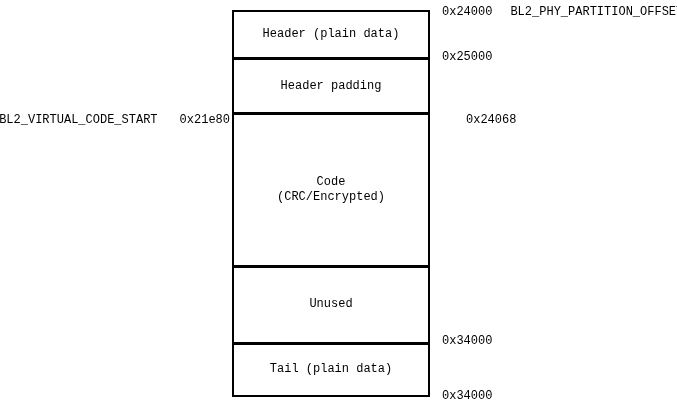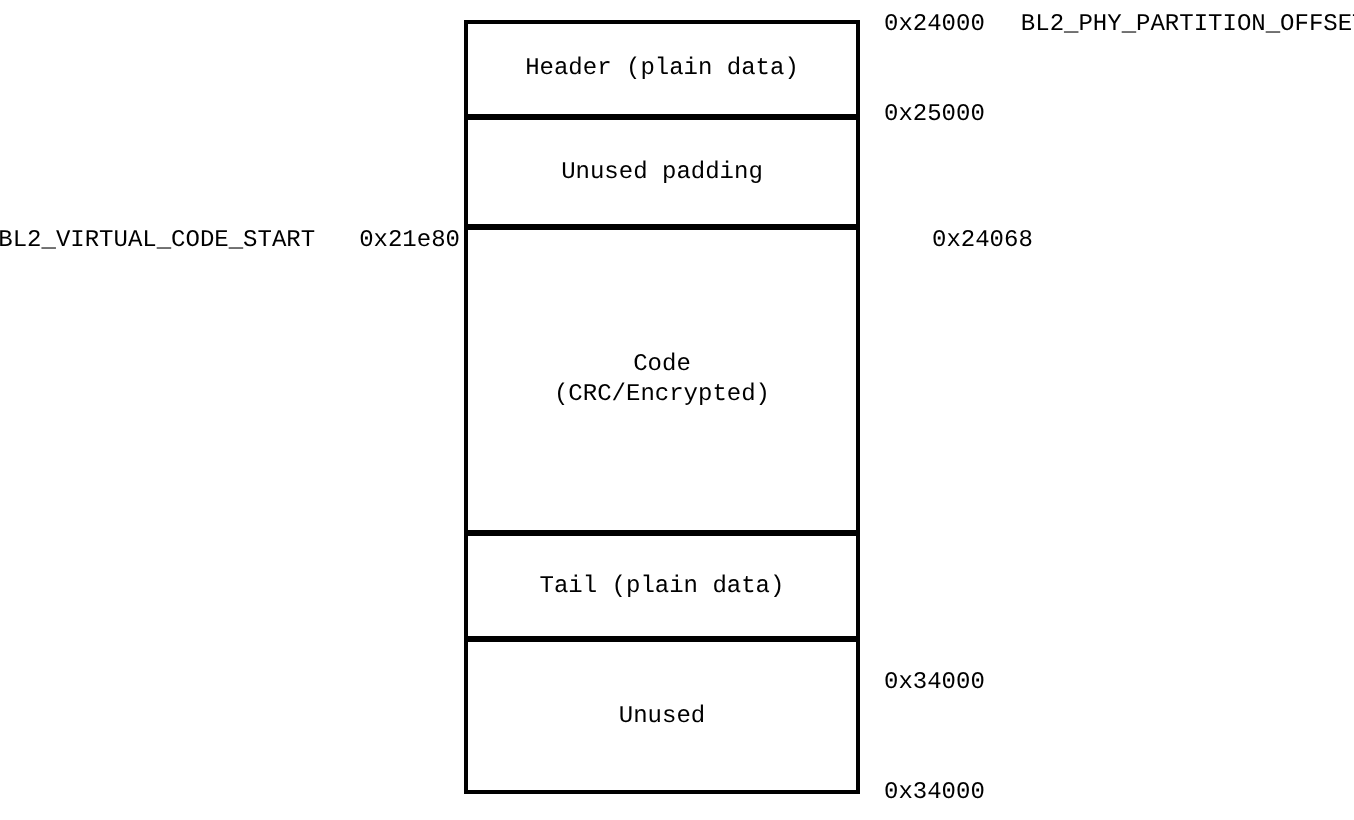--- a/index.html
+++ b/index.html
@@ -82,31 +82,31 @@
 </head>
 <body>
 
 <div class="canvas">
 
   <div class="stack">
     <div class="section s0">
       <span>Header (plain data)</span>
     </div>
     <div class="section s1">
-      <span>Unused padding</span>
+      <span>Header padding</span>
     </div>
     <div class="section s2">
       <span>Code
 (CRC/Encrypted)</span>
     </div>
+    <div class="section s3">
+      <span>Unused</span>
+    </div>
     <div class="section s4">
       <span>Tail (plain data)</span>
-    </div>
-    <div class="section s3">
-      <span>Unused</span>
     </div>
   </div>
 
   <div class="left-marker">
     <span>BL2_VIRTUAL_CODE_START</span>
     <span>0x21e80</span>
   </div>
 
   <div class="marker m0">
     <span>0x24000</span>

